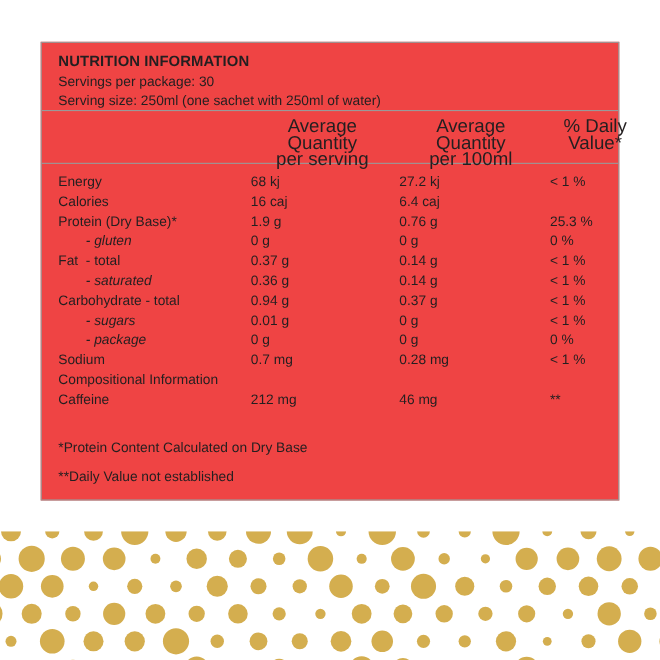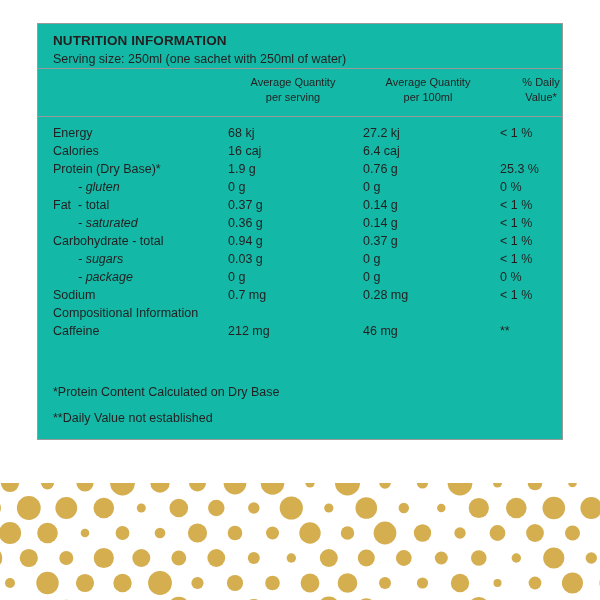--- a/index.html
+++ b/index.html
@@ -5,43 +5,43 @@
   html,body{margin:0;padding:0;}
   body{
     width:600px;height:600px;background:#ffffff;
     font-family:"Liberation Sans", sans-serif;
     color:#231f20;overflow:hidden;position:relative;
   }
   #page{position:absolute;left:0;top:0;width:600px;height:600px;}
 
   
   .panel{
-    position:absolute;left:37px;top:23px;
+    position:absolute;left:37px;top:38px;
     width:526px;height:417px;
     border:1px solid #9a9a9a;
     box-sizing:border-box;
-    background:#14b8a6;
+    background:#ef4444;
   }
 
   .head-block{padding:8px 0 0 15px;}
   .title{
     font-size:13.5px;font-weight:bold;letter-spacing:.1px;
     line-height:18px;margin:0 0 1px 0;
   }
   .subline{font-size:12.5px;line-height:17px;}
 
   .rule{height:1px;background:#9a9a9a;width:100%;}
 
   
   .colhead{
     position:relative;height:47px;
   }
   .ch{
     position:absolute;top:6px;text-align:center;
-    font-size:11px;line-height:15px;
+    font-size:17px;line-height:15px;
   }
   .ch1{left:190px;width:130px;}
   .ch2{left:325px;width:130px;}
   .ch3{left:462px;width:82px;}
 
   
   .rows{position:relative;padding-top:7px;}
   .row{position:relative;height:18px;}
   .lbl{
     position:absolute;left:15px;top:0;
@@ -69,20 +69,21 @@
 </style>
 </head>
 <body>
 
 <div id="page">
 
   <div class="panel">
 
     <div class="head-block">
       <div class="title">NUTRITION INFORMATION</div>
+      <div class="subline">Servings per package: 30</div>
       <div class="subline">Serving size: 250ml (one sachet with 250ml of water)</div>
     </div>
 
     <div class="rule"></div>
 
     <div class="colhead">
       <div class="ch ch1">
         <div>Average Quantity</div>
         <div>per serving</div>
       </div>
@@ -136,21 +137,21 @@
           <div class="v3">&lt; 1 %</div>
         </div>
         <div class="row">
           <div class="lbl">Carbohydrate - total</div>
           <div class="v1">0.94 g</div>
           <div class="v2">0.37 g</div>
           <div class="v3">&lt; 1 %</div>
         </div>
         <div class="row">
           <div class="lbl indent">- sugars</div>
-          <div class="v1">0.03 g</div>
+          <div class="v1">0.01 g</div>
           <div class="v2">0 g</div>
           <div class="v3">&lt; 1 %</div>
         </div>
         <div class="row">
           <div class="lbl indent">- package</div>
           <div class="v1">0 g</div>
           <div class="v2">0 g</div>
           <div class="v3">0 %</div>
         </div>
         <div class="row">

